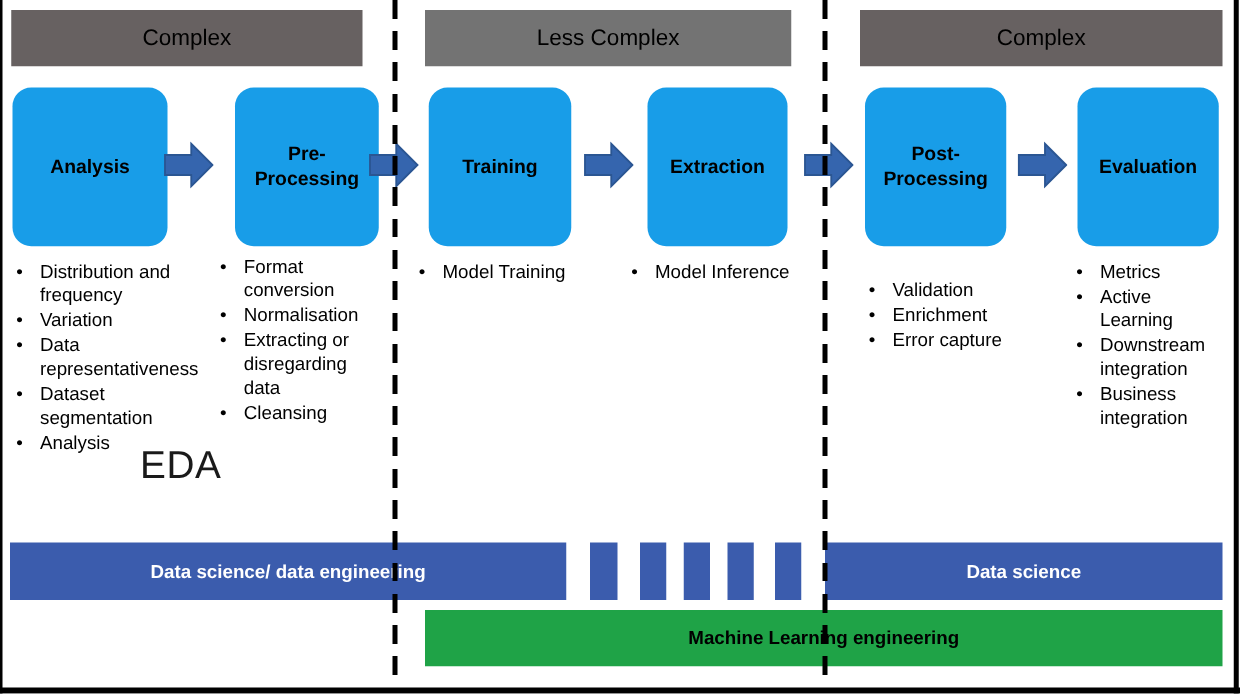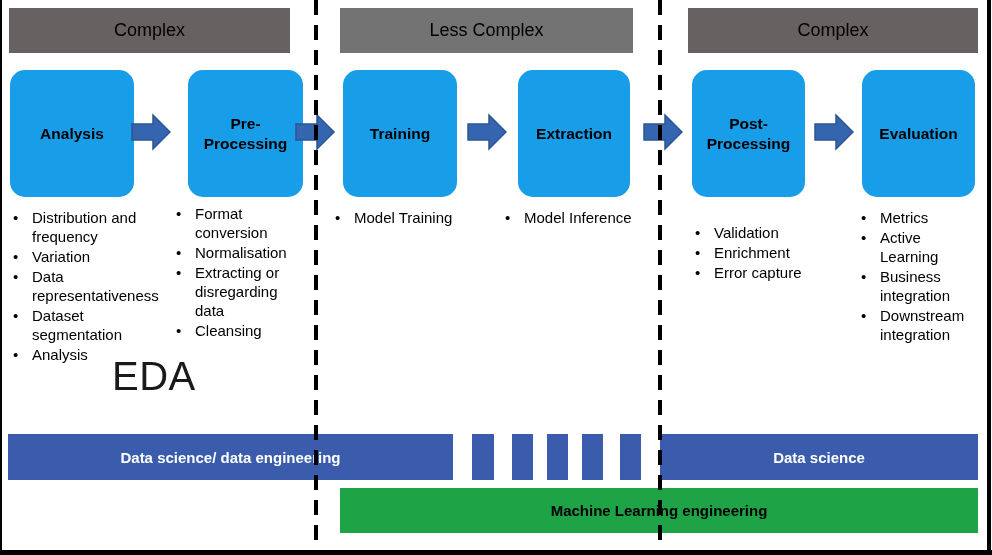--- a/index.html
+++ b/index.html
@@ -55,21 +55,21 @@
   }
   ul.bullets li{position:relative;padding-left:22px;margin:0 0 1px 0;}
   ul.bullets li::before{content:"\2022";position:absolute;left:3px;top:0;}
   ul.bl1{left:10px;top:208px;width:150px;}
   ul.bl2{left:173px;top:204px;width:118px;}
   ul.bl3{left:332px;top:208px;width:140px;}
   ul.bl4{left:502px;top:208px;width:146px;}
   ul.bl5{left:692px;top:206px;width:122px;margin-top:17px;}
   ul.bl6{left:858px;top:208px;width:124px;}
   
-  .eda{position:absolute;left:112px;top:356px;font-size:40px;line-height:1;color:#1a1a1a;letter-spacing:0.5px;}
+  .eda{position:absolute;left:112px;top:356px;font-size:31px;line-height:1;color:#1a1a1a;letter-spacing:0.5px;}
   
   .rolebar{
     position:absolute;height:46px;display:flex;align-items:center;justify-content:center;
     font-size:15px;font-weight:bold;z-index:1;
   }
   .rolebar.blue{background:#3B5CAD;color:#fff;}
   .rolebar.green{background:#1FA347;color:#000;top:488px;height:45px;}
   .rolebar.rb1{left:8px;top:434px;width:445px;}
   .rolebar.rb2{left:660px;top:434px;width:318px;}
   .rolebar.rb3{left:340px;width:638px;}
@@ -169,22 +169,22 @@
       <li>Model Inference</li>
     </ul>
   <ul class="bullets bl5">
       <li>Validation</li>
       <li>Enrichment</li>
       <li>Error capture</li>
     </ul>
   <ul class="bullets bl6">
       <li>Metrics</li>
       <li>Active Learning</li>
+      <li>Downstream integration</li>
       <li>Business integration</li>
-      <li>Downstream integration</li>
     </ul>
 
   <div class="eda">EDA</div>
 
   <div class="rolebar blue rb1">
     <span>Data science/ data engineering</span>
   </div>
   <div class="dashseg g1"></div>
   <div class="dashseg g2"></div>
   <div class="dashseg g3"></div>

